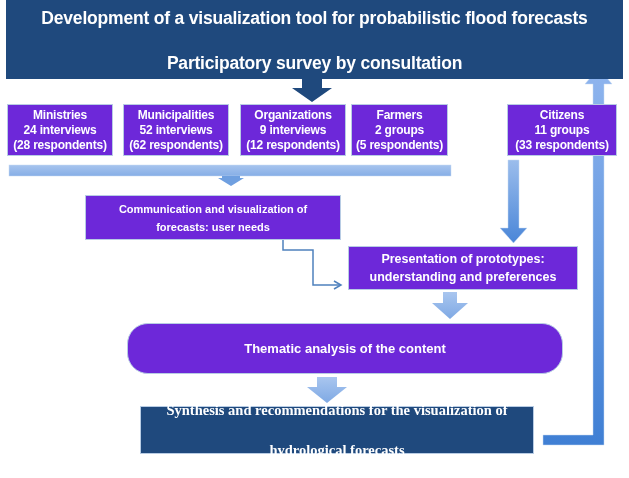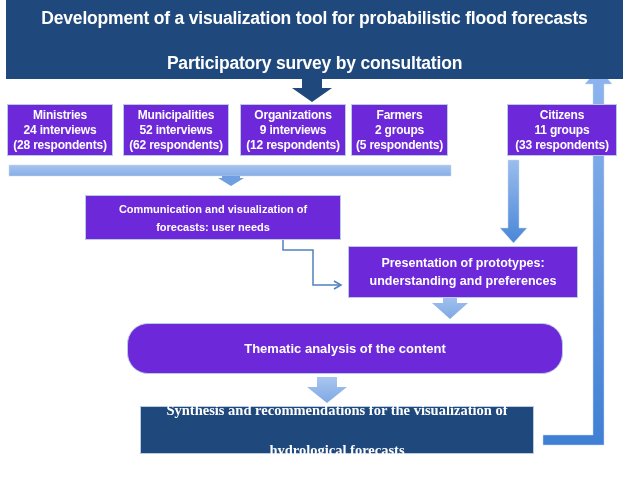--- a/index.html
+++ b/index.html
@@ -5,21 +5,21 @@
   html, body { margin: 0; padding: 0; background: #ffffff; }
   body { width: 629px; height: 478px; position: relative; overflow: hidden; font-family: "Liberation Sans", sans-serif; }
   .box { position: absolute; box-sizing: border-box; color: #ffffff; font-weight: bold; text-align: center; display: flex; align-items: center; justify-content: center; flex-direction: column; }
   .dark { background: #1f497d; gap: 22px; }
   .mid { background: #6d28d9; border: 1px solid #b8cce4; }
   .title-box { left: 6px; top: 0px; width: 617px; height: 79px; font-size: 17.5px; line-height: 23px; justify-content: flex-start; padding-top: 7px; letter-spacing: -0.2px; }
   .title-box span { display: block; }
   .group { top: 104px; height: 52px; font-size: 12px; line-height: 15px; letter-spacing: -0.2px; }
   .group span { display: block; }
   .needs { left: 85px; top: 195px; width: 256px; height: 45px; font-size: 11px; line-height: 18px; }
-  .proto { left: 348px; top: 246px; width: 230px; height: 52px; font-size: 12.5px; line-height: 18px; }
+  .proto { left: 348px; top: 246px; width: 230px; height: 44px; font-size: 12.5px; line-height: 18px; }
   .thematic { left: 127px; top: 323px; width: 436px; height: 51px; font-size: 13px; border-radius: 21px; }
   .synth { left: 140px; top: 406px; width: 394px; height: 48px; font-family: "Liberation Serif", serif; font-size: 14.5px; line-height: 18px; border: 1px solid #b8cce4; }
   svg.overlay { position: absolute; left: 0; top: 0; }
 </style>
 </head>
 <body>
 
 <svg class="overlay" width="629" height="478">
   <defs>
     <linearGradient id="gLight" x1="0" y1="0" x2="0" y2="1">

